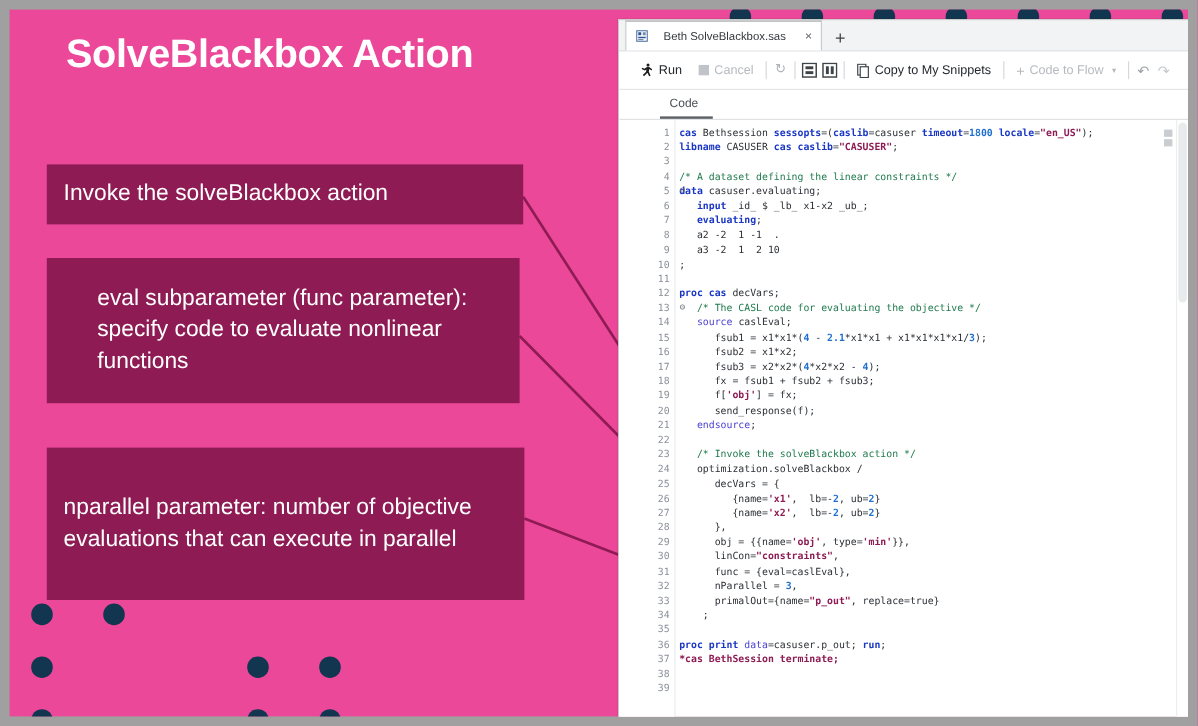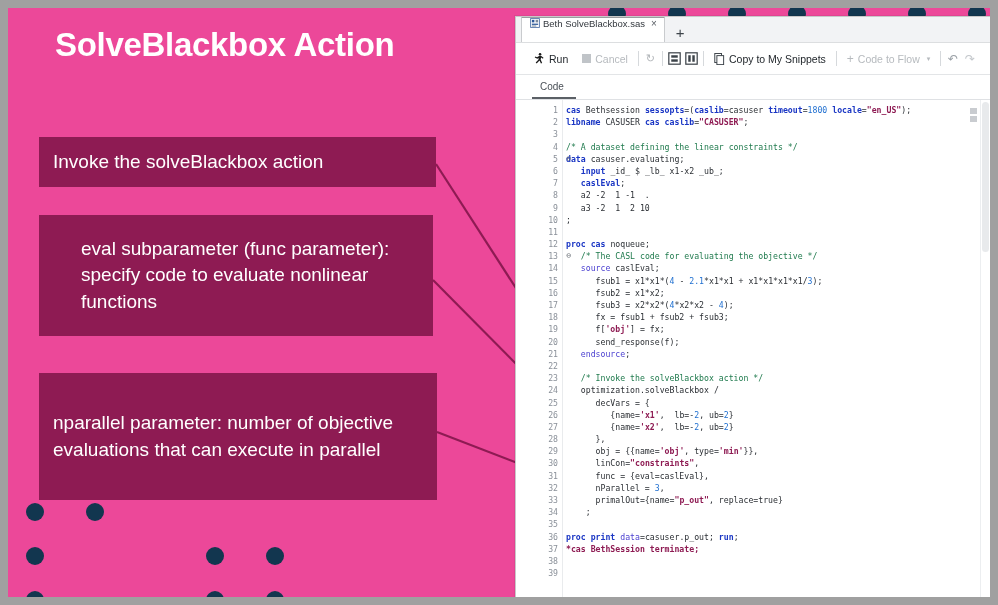--- a/index.html
+++ b/index.html
@@ -45,39 +45,39 @@
     overflow:hidden;
     display:flex;flex-direction:column;
   }
   #tabbar{
     height:25px;background:#f2f3f5;border-bottom:1px solid #dcdee0;
     display:flex;align-items:flex-end;flex:0 0 auto;padding-left:5px;
   }
   .doctab{
     height:24px;background:#ffffff;border:1px solid #c9cbce;border-bottom:none;
     border-top:2px solid #9b9da0;
-    display:flex;gap:3px;padding:0 7px 0 8px;
+    display:flex;align-items:center;gap:13px;padding:0 7px 0 8px;
     font-size:9.5px;color:#32373d;white-space:nowrap;
   }
   .tab-icon{width:10px;height:10px;flex:0 0 auto;}
   .tab-close{font-size:10px;color:#5b6067;margin-left:3px;cursor:pointer;}
   .newtab{font-size:15px;color:#3d4349;padding:0 9px 2px 11px;cursor:pointer;line-height:1;}
   #toolbar{
     height:31px;background:#ffffff;border-bottom:1px solid #e3e5e7;
     display:flex;align-items:center;gap:0;flex:0 0 auto;padding-left:10px;
     font-size:10.5px;color:#23282d;white-space:nowrap;
   }
   .tb-item{display:flex;align-items:center;gap:4px;padding:0 7px;height:22px;cursor:pointer;}
   .tb-item.disabled{color:#b6babe;cursor:default;}
   .tb-sep{width:1px;height:15px;background:#d6d9dc;margin:0 3px;flex:0 0 auto;}
   .tb-btn{width:17px;height:17px;display:flex;align-items:center;justify-content:center;cursor:pointer;}
   .tb-caret{font-size:7px;color:#b6babe;margin-left:3px;}
   #subtabs{
     height:24px;background:#ffffff;border-bottom:1px solid #dfe1e4;
-    display:flex;align-items:flex-end;flex:0 0 auto;padding-left:16px;
+    display:flex;align-items:flex-end;flex:0 0 auto;padding-left:34px;
   }
   .subtab{
     font-size:10px;color:#4a5057;padding:0 12px 5px 8px;
     border-bottom:2px solid #5b6066;
   }
   #editor{
     flex:1 1 auto;display:flex;background:#ffffff;overflow:hidden;position:relative;
   }
   #gutter{
     width:46px;flex:0 0 auto;background:#ffffff;
@@ -89,21 +89,21 @@
   #code{
     flex:1 1 auto;padding-top:4px;padding-left:3px;
     font-family:"DejaVu Sans Mono",monospace;font-size:8.2px;
     color:#1e2125;border-left:1px solid #e9ebed;overflow:hidden;
   }
   #code .cl{height:12.2px;line-height:12.2px;white-space:pre;}
   .k{color:#1a36c4;font-weight:bold;}     
   .k2{color:#4a3fd0;}                      
   .cm{color:#1f7a4d;}                      
   .st{color:#8E1B53;font-weight:bold;}     
-  .nm{color:#1f6fd0;font-weight:normal;}     
+  .nm{color:#1f6fd0;font-weight:bold;}     
   .pl{color:#2b2f34;}
   #vscroll{
     position:absolute;right:0;top:0;width:10px;height:100%;background:#ffffff;
     border-left:1px solid #eceef0;
   }
   #vscroll .thumb{position:absolute;left:1px;top:2px;width:7px;height:150px;
     background:#e8eaec;border-radius:4px;}
   #minimap{position:absolute;right:12px;top:8px;width:9px;}
   .mm{width:7px;height:6px;background:#c9ccd0;margin-bottom:2px;}
 </style>
@@ -276,26 +276,26 @@
           <div class="ln">38</div>
           <div class="ln">39</div>
         </div>
       <div id="code">
           <div class="cl"><span class="k">cas </span><span class="pl">Bethsession </span><span class="k">sessopts</span><span class="pl">=(</span><span class="k">caslib</span><span class="pl">=casuser </span><span class="k">timeout</span><span class="pl">=</span><span class="nm">1800</span><span class="pl"> </span><span class="k">locale</span><span class="pl">=</span><span class="st">"en_US"</span><span class="pl">);</span></div>
           <div class="cl"><span class="k">libname </span><span class="pl">CASUSER </span><span class="k">cas </span><span class="k">caslib</span><span class="pl">=</span><span class="st">"CASUSER"</span><span class="pl">;</span></div>
           <div class="cl">&nbsp;</div>
           <div class="cl"><span class="cm">/* A dataset defining the linear constraints */</span></div>
           <div class="cl"><span class="k">data </span><span class="pl">casuser.evaluating;</span></div>
           <div class="cl"><span class="pl">   </span><span class="k">input </span><span class="pl">_id_ $ _lb_ x1-x2 _ub_;</span></div>
-          <div class="cl"><span class="pl">   </span><span class="k">caslEval</span><span class="pl">;</span></div>
+          <div class="cl"><span class="pl">   </span><span class="k">evaluating</span><span class="pl">;</span></div>
           <div class="cl"><span class="pl">   a2 -2  1 -1  .</span></div>
           <div class="cl"><span class="pl">   a3 -2  1  2 10</span></div>
           <div class="cl"><span class="pl">;</span></div>
           <div class="cl">&nbsp;</div>
-          <div class="cl"><span class="k">proc cas </span><span class="pl">noqueue;</span></div>
+          <div class="cl"><span class="k">proc cas </span><span class="pl">decVars;</span></div>
           <div class="cl"><span class="pl">   </span><span class="cm">/* The CASL code for evaluating the objective */</span></div>
           <div class="cl"><span class="pl">   </span><span class="k2">source </span><span class="pl">caslEval;</span></div>
           <div class="cl"><span class="pl">      fsub1 = x1*x1*(</span><span class="nm">4</span><span class="pl"> - </span><span class="nm">2.1</span><span class="pl">*x1*x1 + x1*x1*x1*x1/</span><span class="nm">3</span><span class="pl">);</span></div>
           <div class="cl"><span class="pl">      fsub2 = x1*x2;</span></div>
           <div class="cl"><span class="pl">      fsub3 = x2*x2*(</span><span class="nm">4</span><span class="pl">*x2*x2 - </span><span class="nm">4</span><span class="pl">);</span></div>
           <div class="cl"><span class="pl">      fx = fsub1 + fsub2 + fsub3;</span></div>
           <div class="cl"><span class="pl">      f[</span><span class="st">'obj'</span><span class="pl">] = fx;</span></div>
           <div class="cl"><span class="pl">      send_response(f);</span></div>
           <div class="cl"><span class="pl">   </span><span class="k2">endsource</span><span class="pl">;</span></div>
           <div class="cl">&nbsp;</div>

